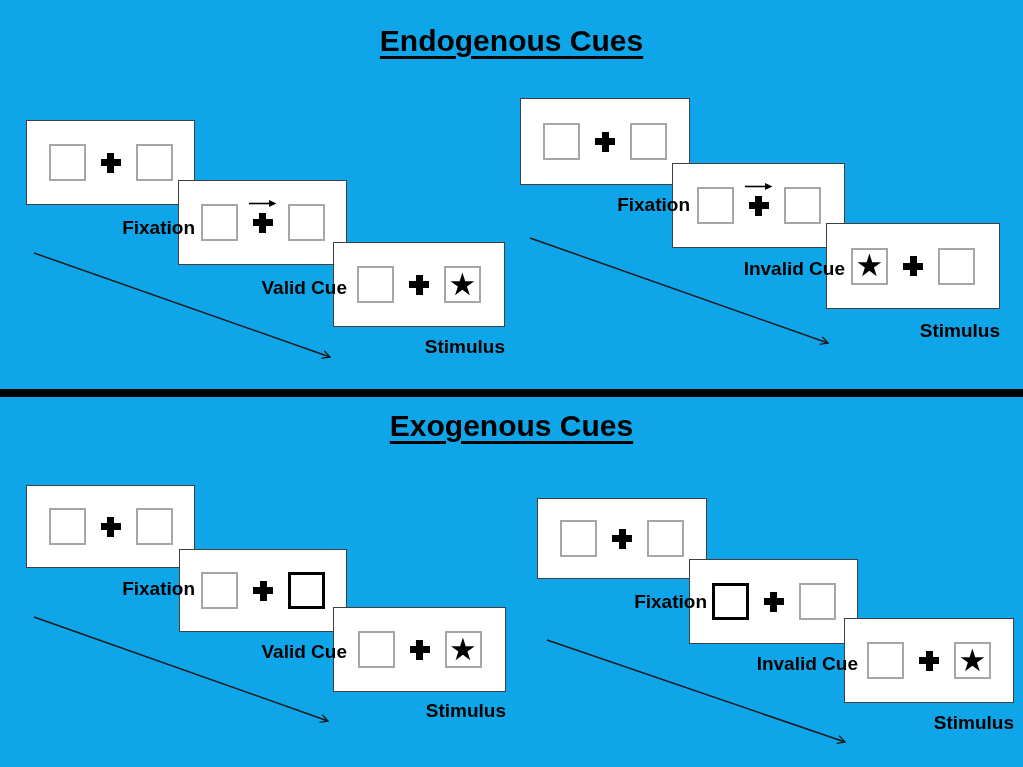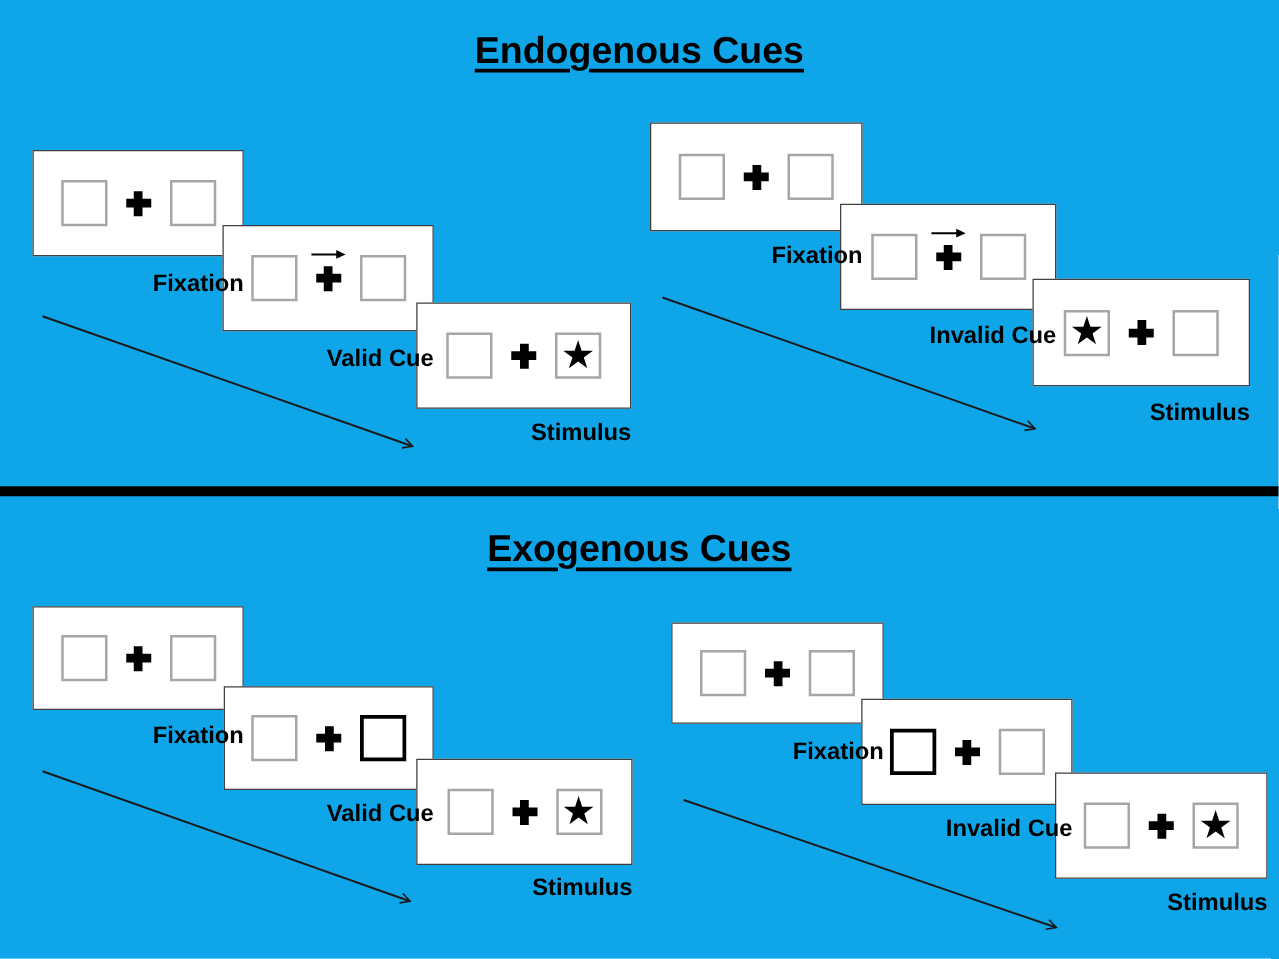--- a/index.html
+++ b/index.html
@@ -109,21 +109,21 @@
         </div>
       <div class="sq"></div>
     </div>
     <div class="label" style="left:520px;top:194px;width:170px">Fixation</div>
     <div class="label" style="left:672px;top:258px;width:173px">Invalid Cue</div>
     <div class="label" style="left:826px;top:320px;width:174px">Stimulus</div>
   </div>
 
   <div class="divider"></div>
 
-  <h1 class="title" style="top:423px"><span>Exogenous Cues</span></h1>
+  <h1 class="title" style="top:409px"><span>Exogenous Cues</span></h1>
 
   <div>
     <div class="panel" style="left:26px;top:485px;width:169px;height:83px">
       <div class="sq"></div>
       <div class="center">
           <div class="plus"></div>
         </div>
       <div class="sq"></div>
     </div>
     <div class="panel" style="left:179px;top:549px;width:168px;height:83px">

